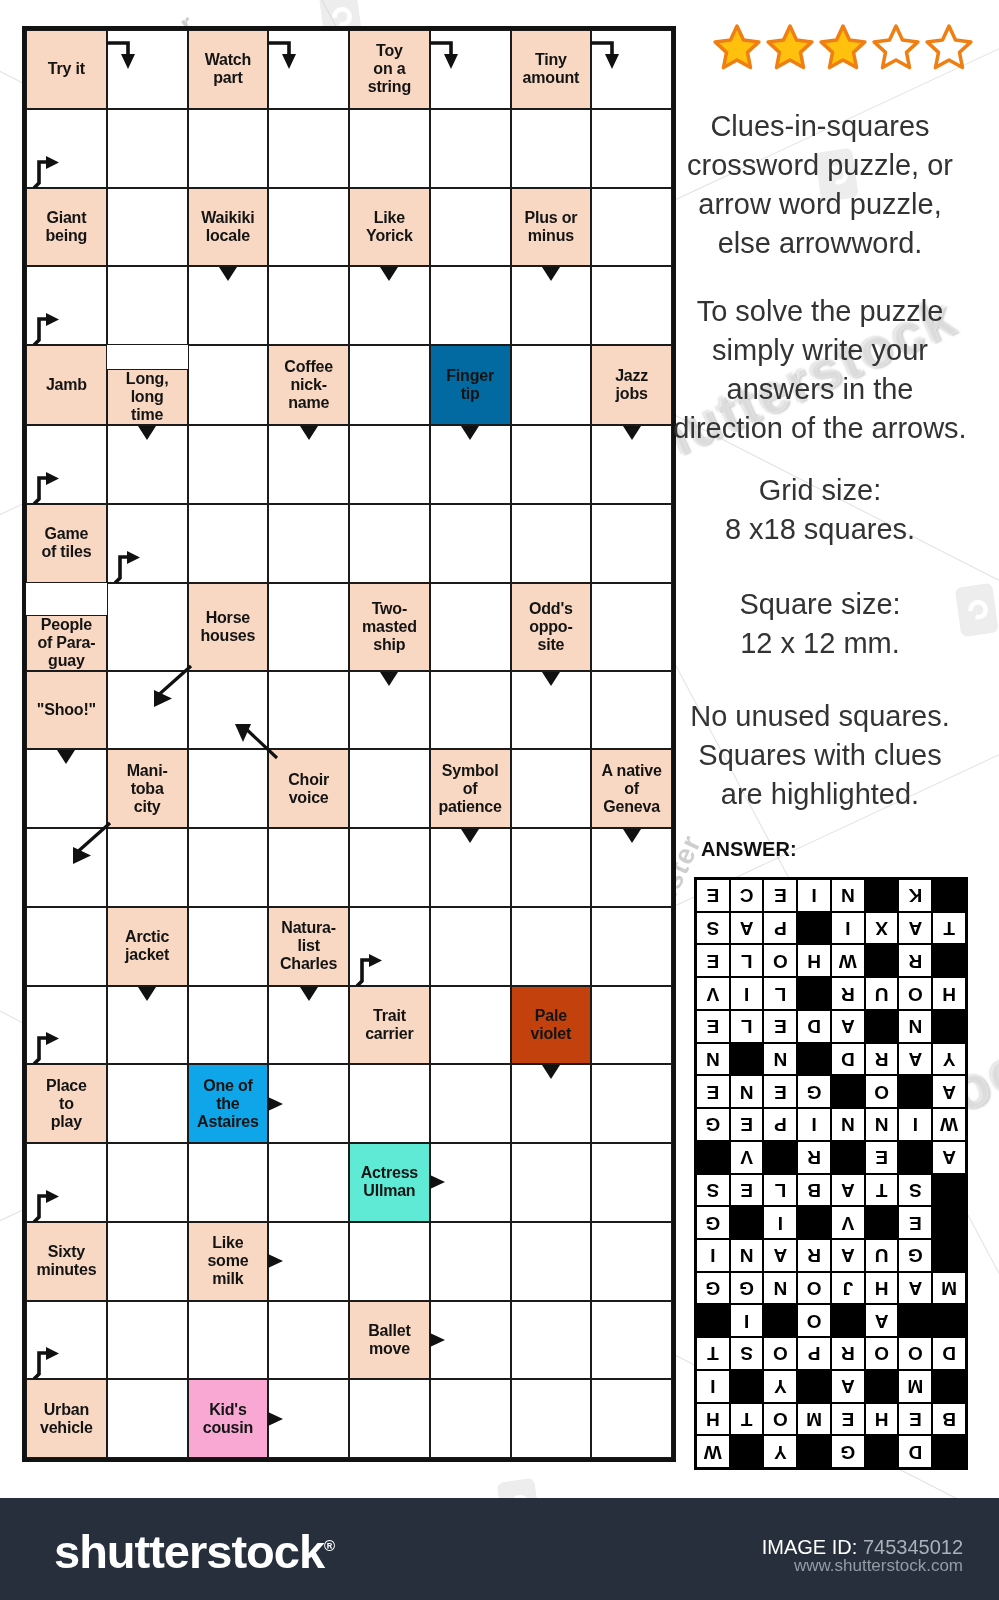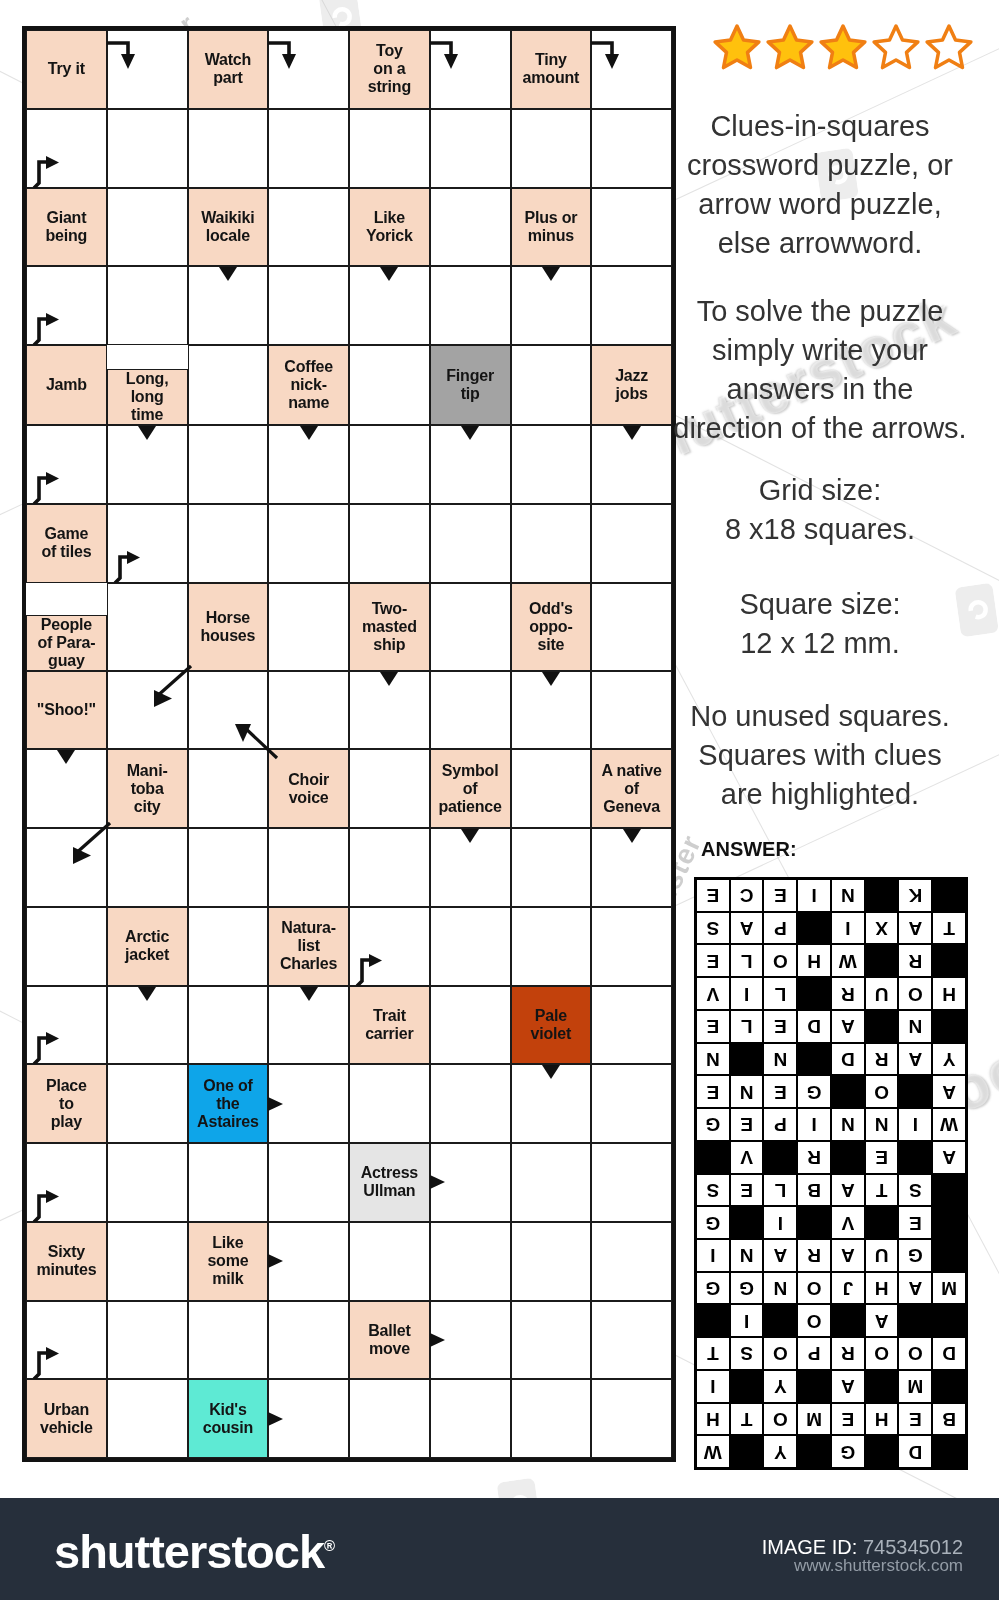--- a/index.html
+++ b/index.html
@@ -241,21 +241,21 @@
 long
 time</div>
       </div>
       <div class="pcell"></div>
       <div class="pcell clue" style="background: rgb(248, 216, 195);">
         <div class="ctext">Coffee
 nick-
 name</div>
       </div>
       <div class="pcell"></div>
-      <div class="pcell clue" style="background: #a3a3a3;">
+      <div class="pcell clue" style="background: #0369a1;">
         <div class="ctext">Finger
 tip</div>
       </div>
       <div class="pcell"></div>
       <div class="pcell clue" style="background: rgb(248, 216, 195);">
         <div class="ctext">Jazz
 jobs</div>
       </div>
       <div class="pcell">
         <svg class="ar ar-upright" width="30" height="34" viewBox="0 0 30 34">
@@ -474,21 +474,21 @@
       <div class="pcell"></div>
       <div class="pcell">
         <svg class="ar ar-upright" width="30" height="34" viewBox="0 0 30 34">
           <path d="M2 34 L7 29 V8 H15" fill="none" stroke="#111" stroke-width="3.6"></path>
           <polygon points="14,2 14,15 27,8.5" fill="#111"></polygon>
         </svg>
       </div>
       <div class="pcell"></div>
       <div class="pcell"></div>
       <div class="pcell"></div>
-      <div class="pcell clue" style="background: #e5e5e5;">
+      <div class="pcell clue" style="background: #5eead4;">
         <div class="ctext">Actress
 Ullman</div>
       </div>
       <div class="pcell">
         <svg class="ar ar-right" width="17" height="18" viewBox="0 0 17 18">
           <polygon points="1,2 16,9 1,16" fill="#111"></polygon>
         </svg>
       </div>
       <div class="pcell"></div>
       <div class="pcell"></div>
@@ -529,21 +529,21 @@
           <polygon points="1,2 16,9 1,16" fill="#111"></polygon>
         </svg>
       </div>
       <div class="pcell"></div>
       <div class="pcell"></div>
       <div class="pcell clue" style="background: rgb(248, 216, 195);">
         <div class="ctext">Urban
 vehicle</div>
       </div>
       <div class="pcell"></div>
-      <div class="pcell clue" style="background: #5eead4;">
+      <div class="pcell clue" style="background: #f9a8d4;">
         <div class="ctext">Kid's
 cousin</div>
       </div>
       <div class="pcell">
         <svg class="ar ar-right" width="17" height="18" viewBox="0 0 17 18">
           <polygon points="1,2 16,9 1,16" fill="#111"></polygon>
         </svg>
       </div>
       <div class="pcell"></div>
       <div class="pcell"></div>

